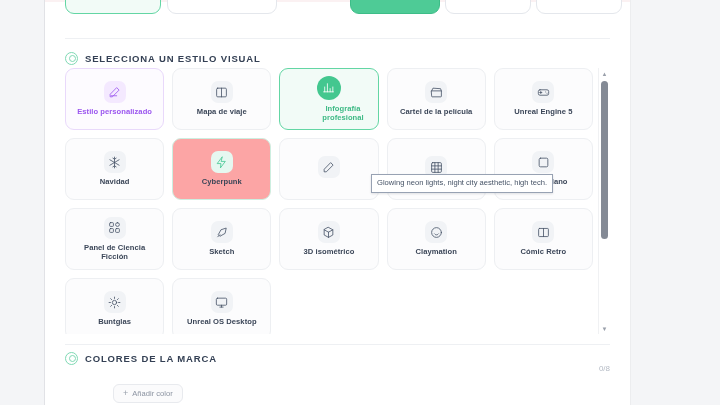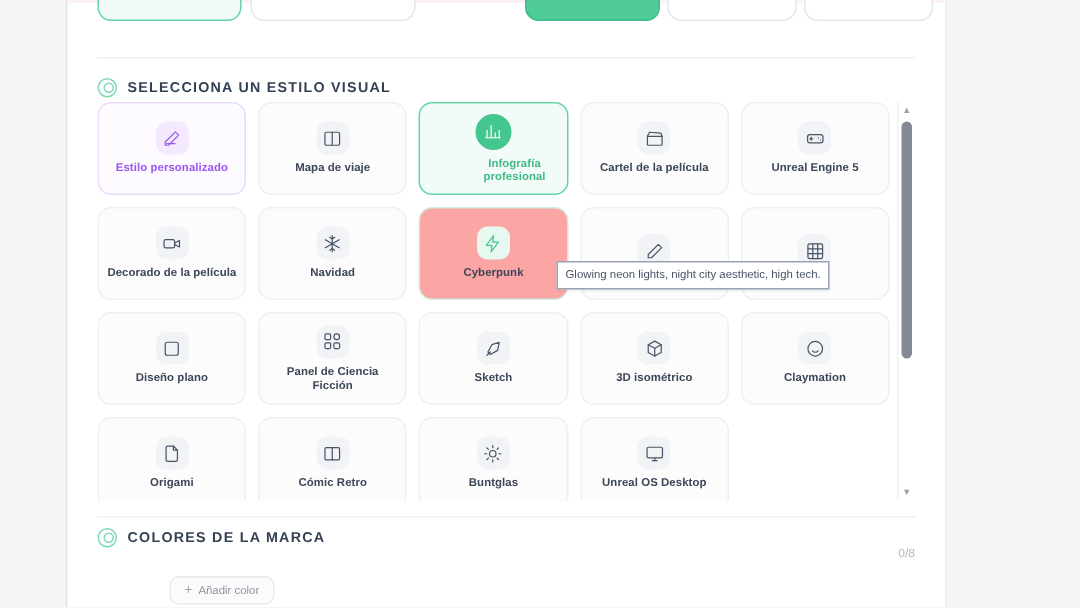--- a/index.html
+++ b/index.html
@@ -297,29 +297,20 @@
               <svg width="13" height="13" viewBox="0 0 24 24">
                 <rect stroke="currentColor" fill="none" stroke-width="1.5" stroke-linecap="round" stroke-linejoin="round" x="2.5" y="7" width="19" height="10" rx="3"></rect>
                 <path stroke="currentColor" fill="none" stroke-width="1.5" stroke-linecap="round" stroke-linejoin="round" d="M7 10v4M5 12h4M16 11h.01M18.5 13.5h.01"></path>
               </svg>
             </div>
             <div class="lbl">Unreal Engine 5</div>
           </div>
           <div class="card">
             <div class="ico">
               <svg width="13" height="13" viewBox="0 0 24 24">
-                <rect stroke="currentColor" fill="none" stroke-width="1.5" stroke-linecap="round" stroke-linejoin="round" x="2.5" y="7" width="13" height="10" rx="2"></rect>
-                <path stroke="currentColor" fill="none" stroke-width="1.5" stroke-linecap="round" stroke-linejoin="round" d="M15.5 11l6-3v8l-6-3z"></path>
-              </svg>
-            </div>
-            <div class="lbl">Decorado de la película</div>
-          </div>
-          <div class="card">
-            <div class="ico">
-              <svg width="13" height="13" viewBox="0 0 24 24">
                 <path stroke="currentColor" fill="none" stroke-width="1.5" stroke-linecap="round" stroke-linejoin="round" d="M12 2v20M3.5 7l17 10M20.5 7l-17 10"></path>
                 <path stroke="currentColor" fill="none" stroke-width="1.5" stroke-linecap="round" stroke-linejoin="round" d="M9 4l3 2 3-2M9 20l3-2 3 2"></path>
               </svg>
             </div>
             <div class="lbl">Navidad</div>
           </div>
           <div class="card hovered">
             <div class="ico">
               <svg width="13" height="13" viewBox="0 0 24 24">
                 <path stroke="currentColor" fill="none" stroke-width="1.5" stroke-linecap="round" stroke-linejoin="round" d="M13 2L4 14h7l-1 8 9-12h-7z"></path>
@@ -386,29 +377,20 @@
               <svg width="13" height="13" viewBox="0 0 24 24">
                 <circle stroke="currentColor" fill="none" stroke-width="1.5" stroke-linecap="round" stroke-linejoin="round" cx="12" cy="12" r="9"></circle>
                 <path stroke="currentColor" fill="none" stroke-width="1.5" stroke-linecap="round" stroke-linejoin="round" d="M8.5 14.5c1 1.2 2.2 1.8 3.5 1.8s2.5-.6 3.5-1.8"></path>
               </svg>
             </div>
             <div class="lbl">Claymation</div>
           </div>
           <div class="card">
             <div class="ico">
               <svg width="13" height="13" viewBox="0 0 24 24">
-                <path stroke="currentColor" fill="none" stroke-width="1.5" stroke-linecap="round" stroke-linejoin="round" d="M14 2.5H7a2 2 0 0 0-2 2v15a2 2 0 0 0 2 2h10a2 2 0 0 0 2-2V7.5z"></path>
-                <path stroke="currentColor" fill="none" stroke-width="1.5" stroke-linecap="round" stroke-linejoin="round" d="M14 2.5v5h5"></path>
-              </svg>
-            </div>
-            <div class="lbl">Origami</div>
-          </div>
-          <div class="card">
-            <div class="ico">
-              <svg width="13" height="13" viewBox="0 0 24 24">
                 <rect stroke="currentColor" fill="none" stroke-width="1.5" stroke-linecap="round" stroke-linejoin="round" x="3" y="4.5" width="18" height="15" rx="1.6"></rect>
                 <path stroke="currentColor" fill="none" stroke-width="1.5" stroke-linecap="round" stroke-linejoin="round" d="M12 4.5v15"></path>
               </svg>
             </div>
             <div class="lbl">Cómic Retro</div>
           </div>
           <div class="card">
             <div class="ico">
               <svg width="13" height="13" viewBox="0 0 24 24">
                 <circle stroke="currentColor" fill="none" stroke-width="1.5" stroke-linecap="round" stroke-linejoin="round" cx="12" cy="12" r="4"></circle>

